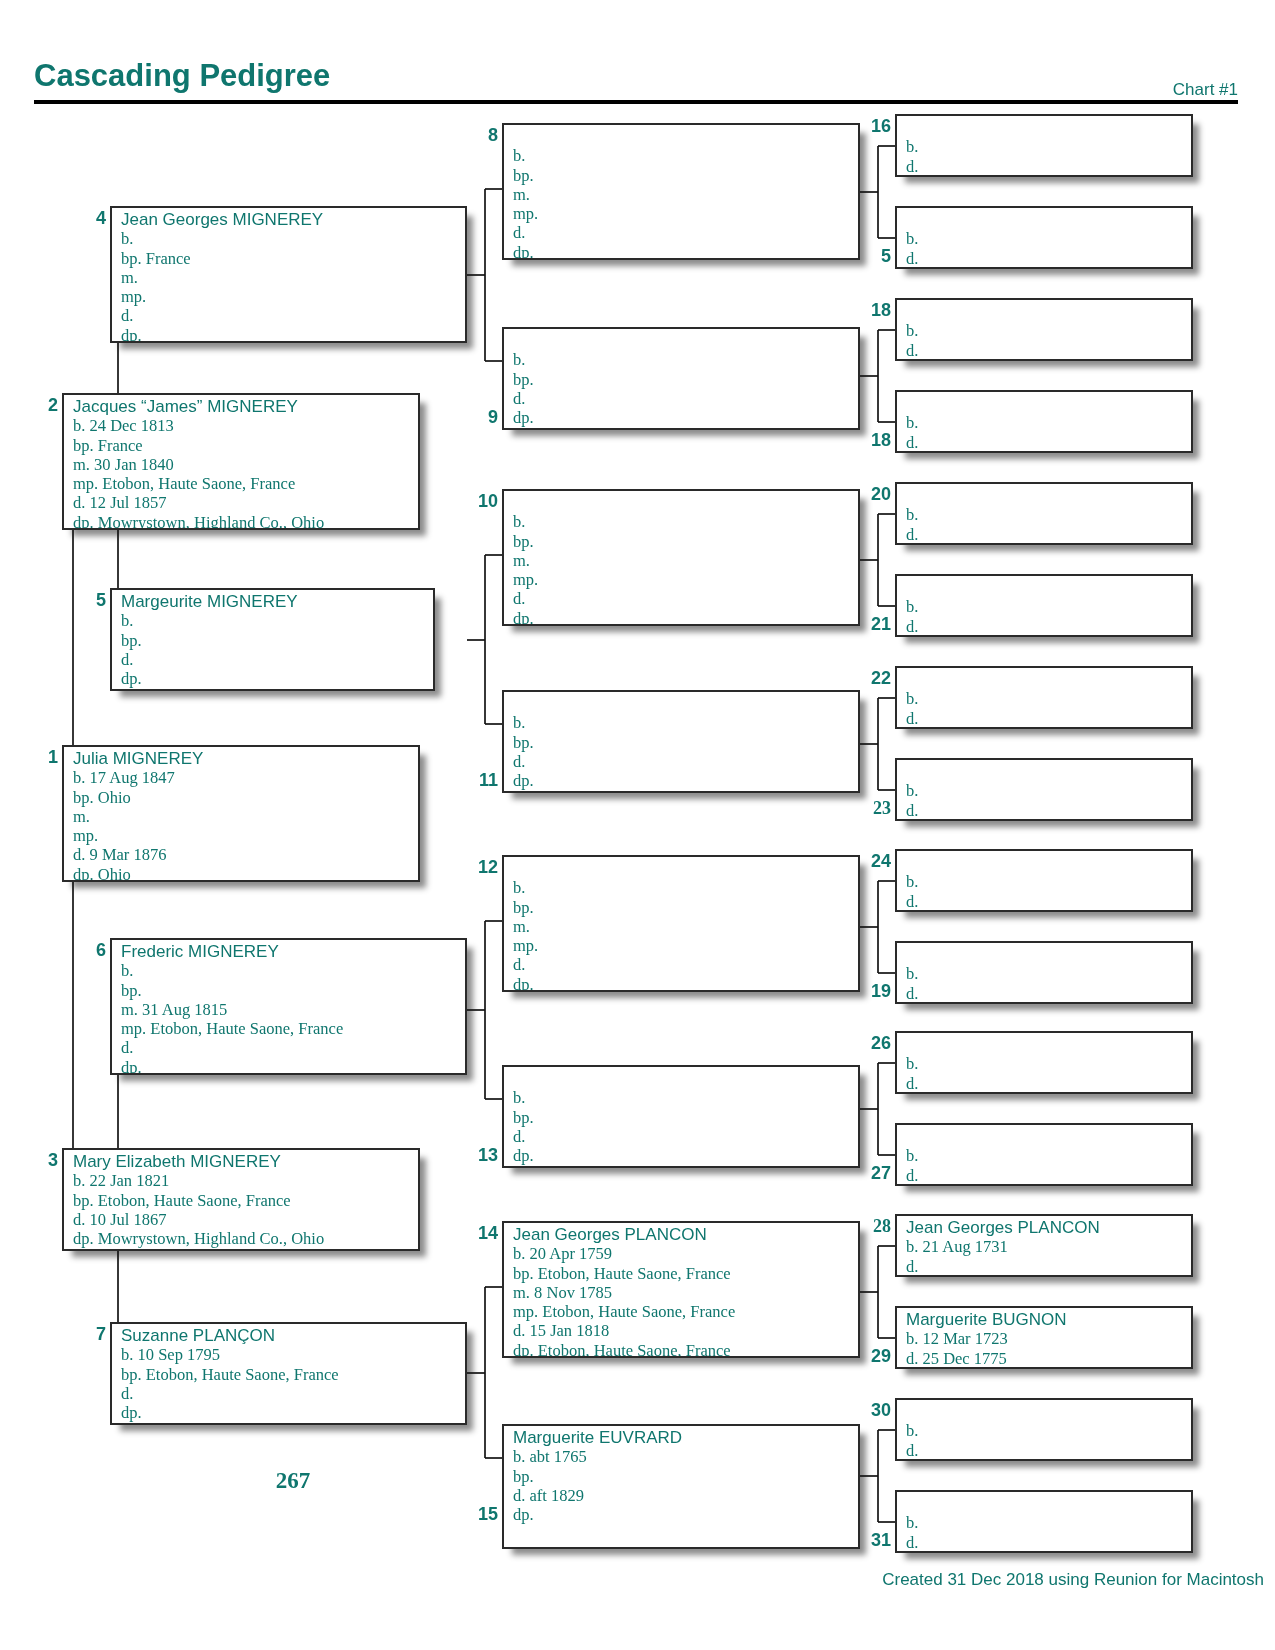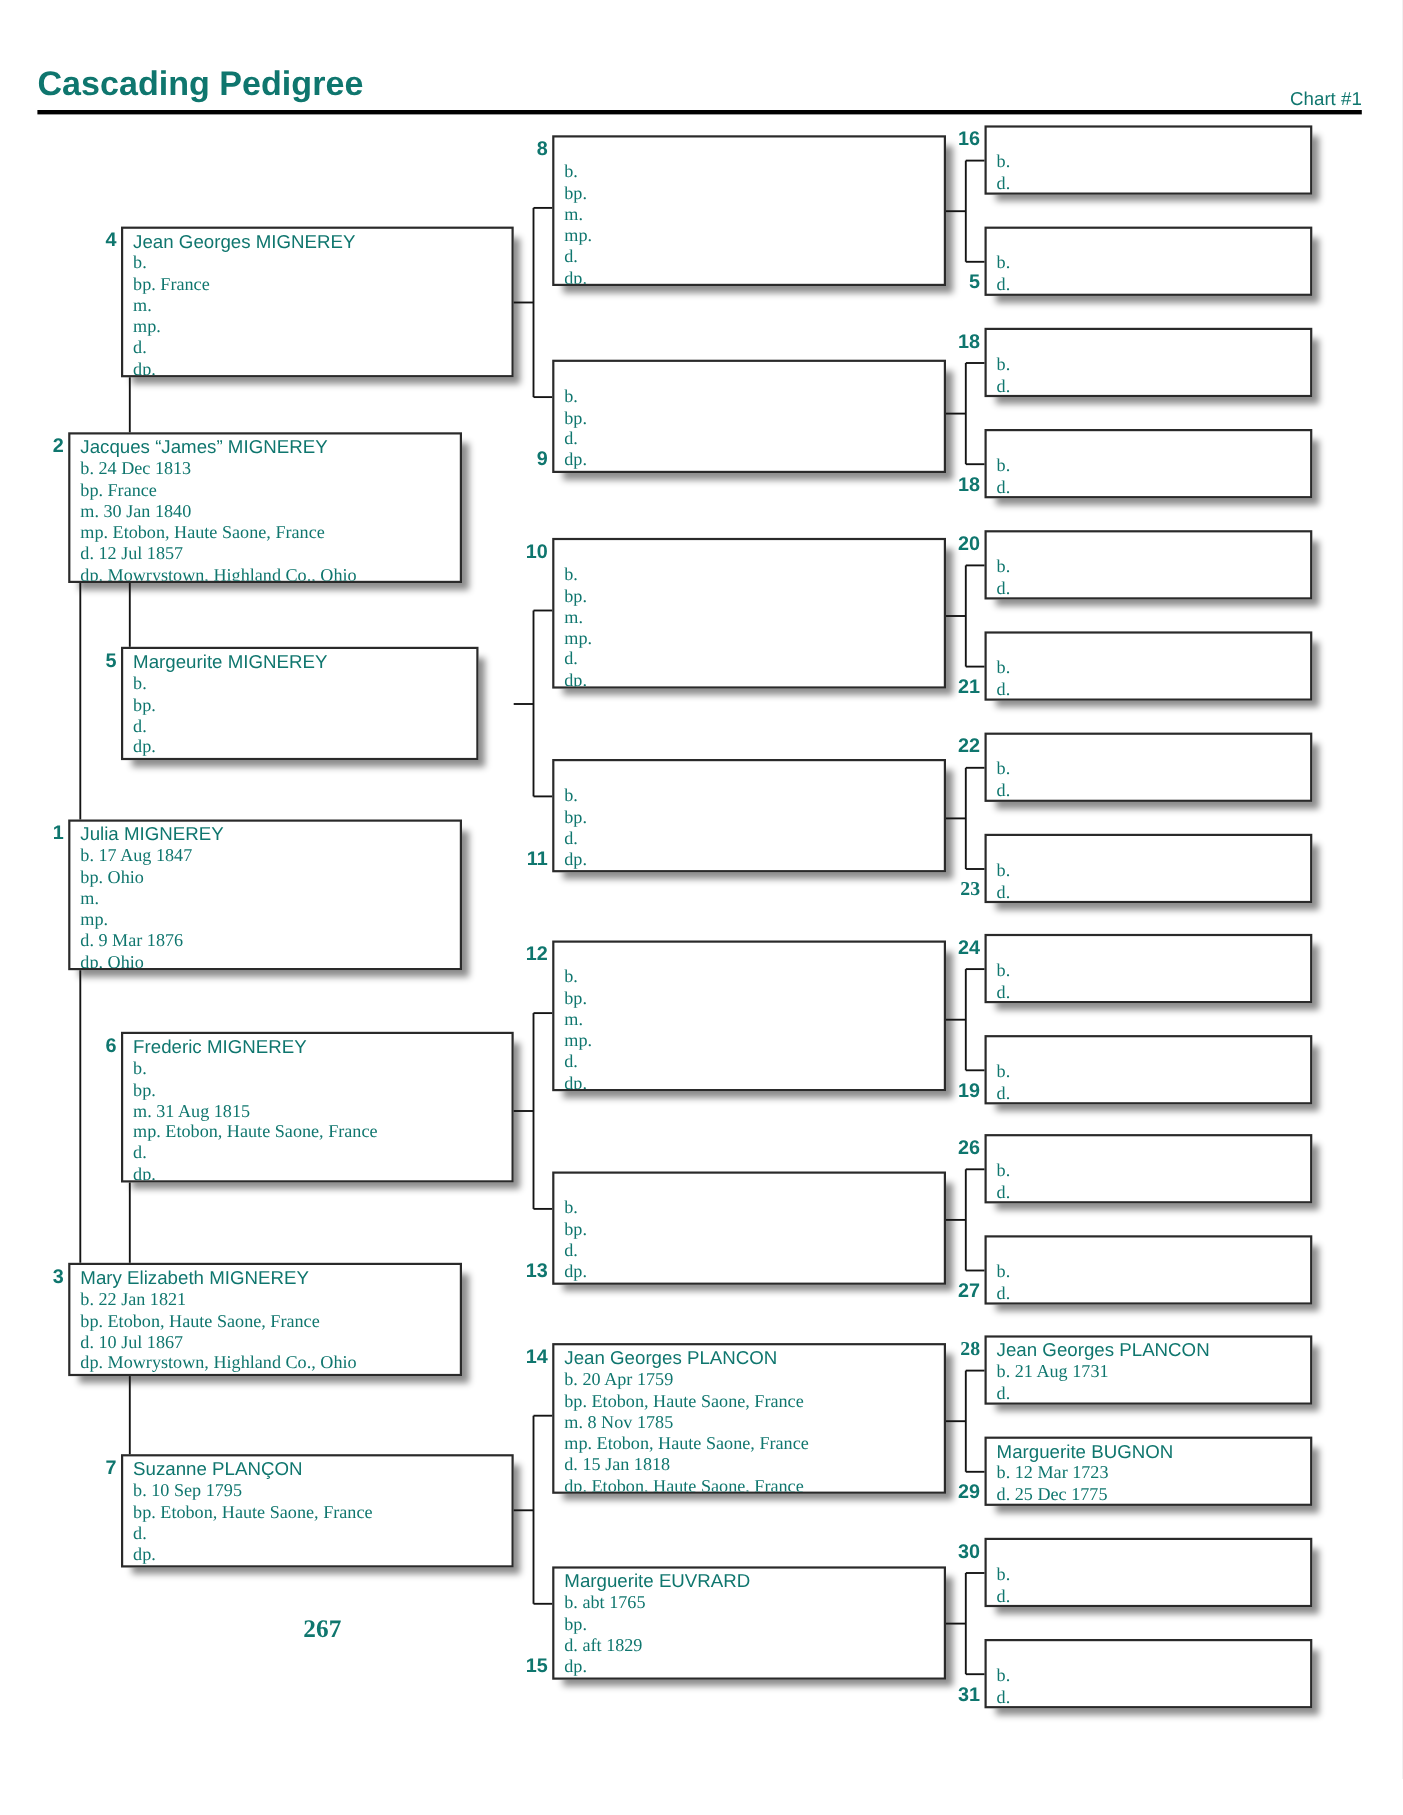--- a/index.html
+++ b/index.html
@@ -176,21 +176,21 @@
       <div class="pbox" style="left: 502px; top: 1221px; width: 358px; height: 137px;">
         <div class="pname">Jean Georges PLANCON</div>
         <div class="pline">b. 20 Apr 1759</div>
         <div class="pline">bp. Etobon, Haute Saone, France</div>
         <div class="pline">m. 8 Nov 1785</div>
         <div class="pline">mp. Etobon, Haute Saone, France</div>
         <div class="pline">d. 15 Jan 1818</div>
         <div class="pline">dp. Etobon, Haute Saone, France</div>
       </div>
       <div class="pnum" style="left: 464px; top: 1224px;">14</div>
-      <div class="pbox" style="left: 502px; top: 1424px; width: 358px; height: 103px;">
+      <div class="pbox" style="left: 502px; top: 1424px; width: 358px; height: 125px;">
         <div class="pname">Marguerite EUVRARD</div>
         <div class="pline">b. abt 1765</div>
         <div class="pline">bp.</div>
         <div class="pline">d. aft 1829</div>
         <div class="pline">dp.</div>
       </div>
       <div class="pnum" style="left: 464px; top: 1505px;">15</div>
       <div class="pbox" style="left: 895px; top: 114px; width: 298px; height: 63px;">
         <div class="pname"></div>
         <div class="pline">b.</div>
@@ -340,13 +340,14 @@
       <line x1="878" y1="1338" x2="895" y2="1338" stroke="#141414" stroke-width="1.7"></line>
       <line x1="878" y1="1246" x2="878" y2="1338" stroke="#141414" stroke-width="1.7"></line>
       <line x1="860" y1="1292" x2="878" y2="1292" stroke="#141414" stroke-width="1.7"></line>
       <line x1="878" y1="1430" x2="895" y2="1430" stroke="#141414" stroke-width="1.7"></line>
       <line x1="878" y1="1522" x2="895" y2="1522" stroke="#141414" stroke-width="1.7"></line>
       <line x1="878" y1="1430" x2="878" y2="1522" stroke="#141414" stroke-width="1.7"></line>
       <line x1="860" y1="1476" x2="878" y2="1476" stroke="#141414" stroke-width="1.7"></line>
     </svg>
 
   <div id="page-number">267</div>
+  <div id="footer-note">Created 31 Dec 2018 using Reunion for Macintosh</div>
 </div>
 
 </body></html>

